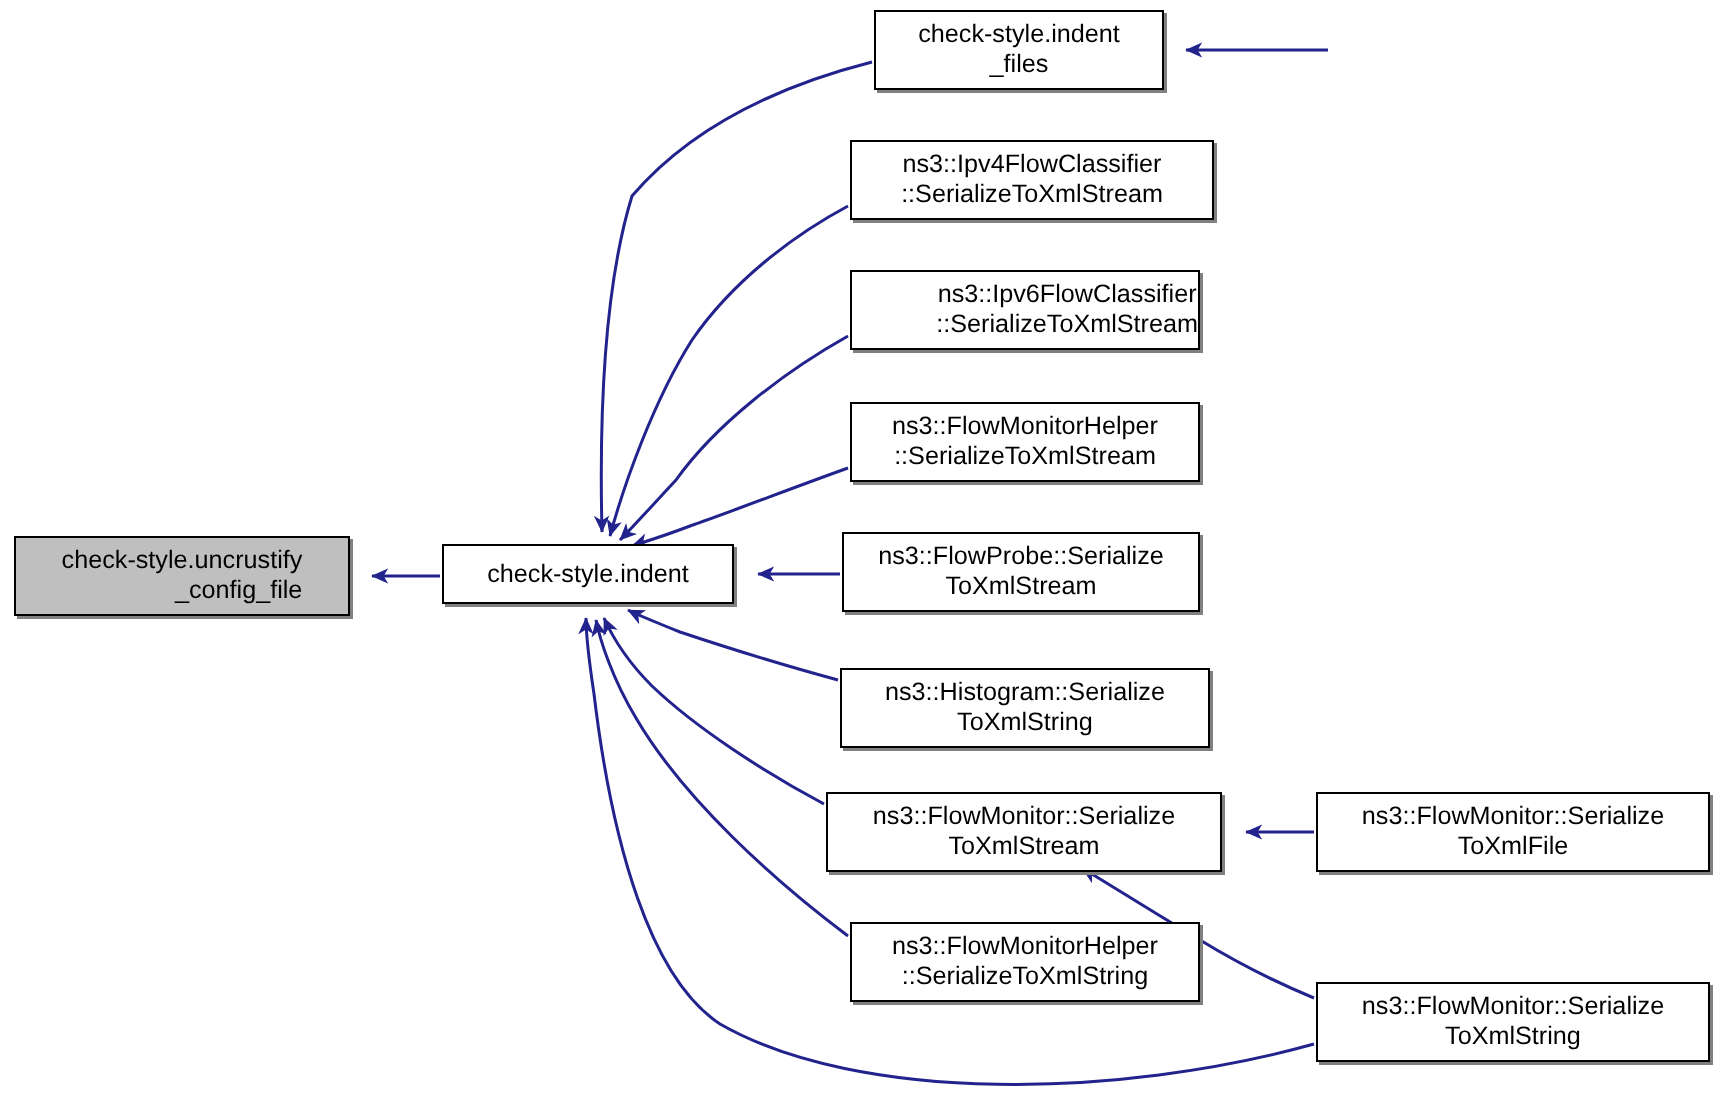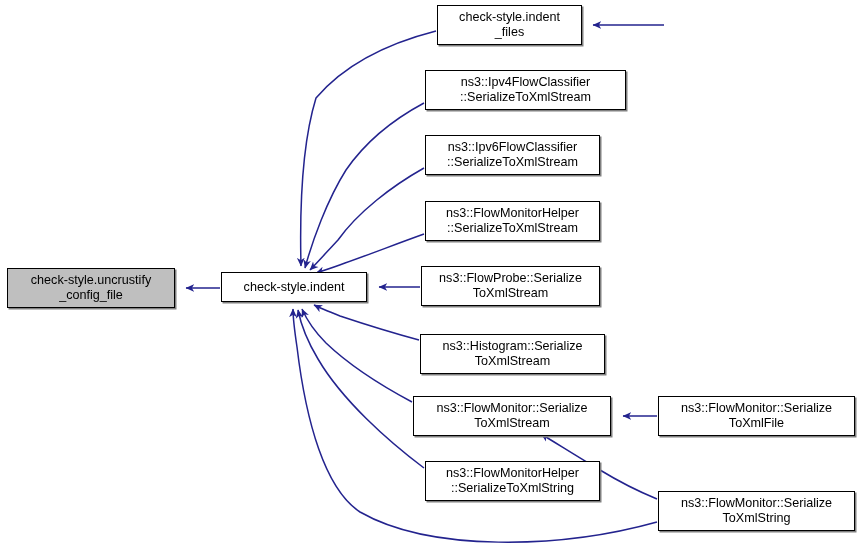--- a/index.html
+++ b/index.html
@@ -57,58 +57,58 @@
 
       <path d="M419,340 C393,333 364,324 340,316 C330,312 320,308 314,305"></path>
       <path d="M412,402 C382,386 348,364 326,343 C314,331 306,318 302,309"></path>
       <path d="M424,468 C388,441 342,400 318,359 C306,339 300,320 298,310"></path>
       <path d="M657,522 C560,549 430,552 360,512 C325,489 306,422 297,347 C294,327 293,316 293,309"></path>
 
       <path d="M657,499 C640,492 618,481 600,470 C578,457 556,443 541,434"></path>
     </g>
   </svg>
 
-  <div class="node highlight" style="left:7px;top:268px;width:168px;height:40px;">
+  <div class="node highlight" style="left:7px;top:268px;width:168px;height:40px;text-align:right;">
     <span>check-style.uncrustify
 _config_file</span>
   </div>
 
   <div class="node" style="left:221px;top:272px;width:146px;height:30px;">
     <span>check-style.indent</span>
   </div>
 
   <div class="node" style="left:437px;top:5px;width:145px;height:40px;">
     <span>check-style.indent
 _files</span>
   </div>
 
 
-  <div class="node" style="left:425px;top:70px;width:201px;height:40px;justify-content:center;">
+  <div class="node" style="left:425px;top:70px;width:182px;height:40px;justify-content:center;">
     <span>ns3::Ipv4FlowClassifier
 ::SerializeToXmlStream</span>
   </div>
 
-  <div class="node" style="left:425px;top:135px;width:175px;height:40px;">
+  <div class="node" style="left:425px;top:135px;width:175px;height:40px;justify-content:flex-end;">
     <span>ns3::Ipv6FlowClassifier
 ::SerializeToXmlStream</span>
   </div>
 
   <div class="node" style="left:425px;top:201px;width:175px;height:40px;">
     <span>ns3::FlowMonitorHelper
 ::SerializeToXmlStream</span>
   </div>
 
   <div class="node" style="left:421px;top:266px;width:179px;height:40px;align-items:center;">
     <span>ns3::FlowProbe::Serialize
 ToXmlStream</span>
   </div>
 
   <div class="node" style="left:420px;top:334px;width:185px;height:40px;">
     <span>ns3::Histogram::Serialize
-ToXmlStream</span>
+ToXmlString</span>
   </div>
 
   <div class="node" style="left:413px;top:396px;width:198px;height:40px;">
     <span>ns3::FlowMonitor::Serialize
 ToXmlStream</span>
   </div>
 
   <div class="node" style="left:658px;top:396px;width:197px;height:40px;">
     <span>ns3::FlowMonitor::Serialize
 ToXmlFile</span>

